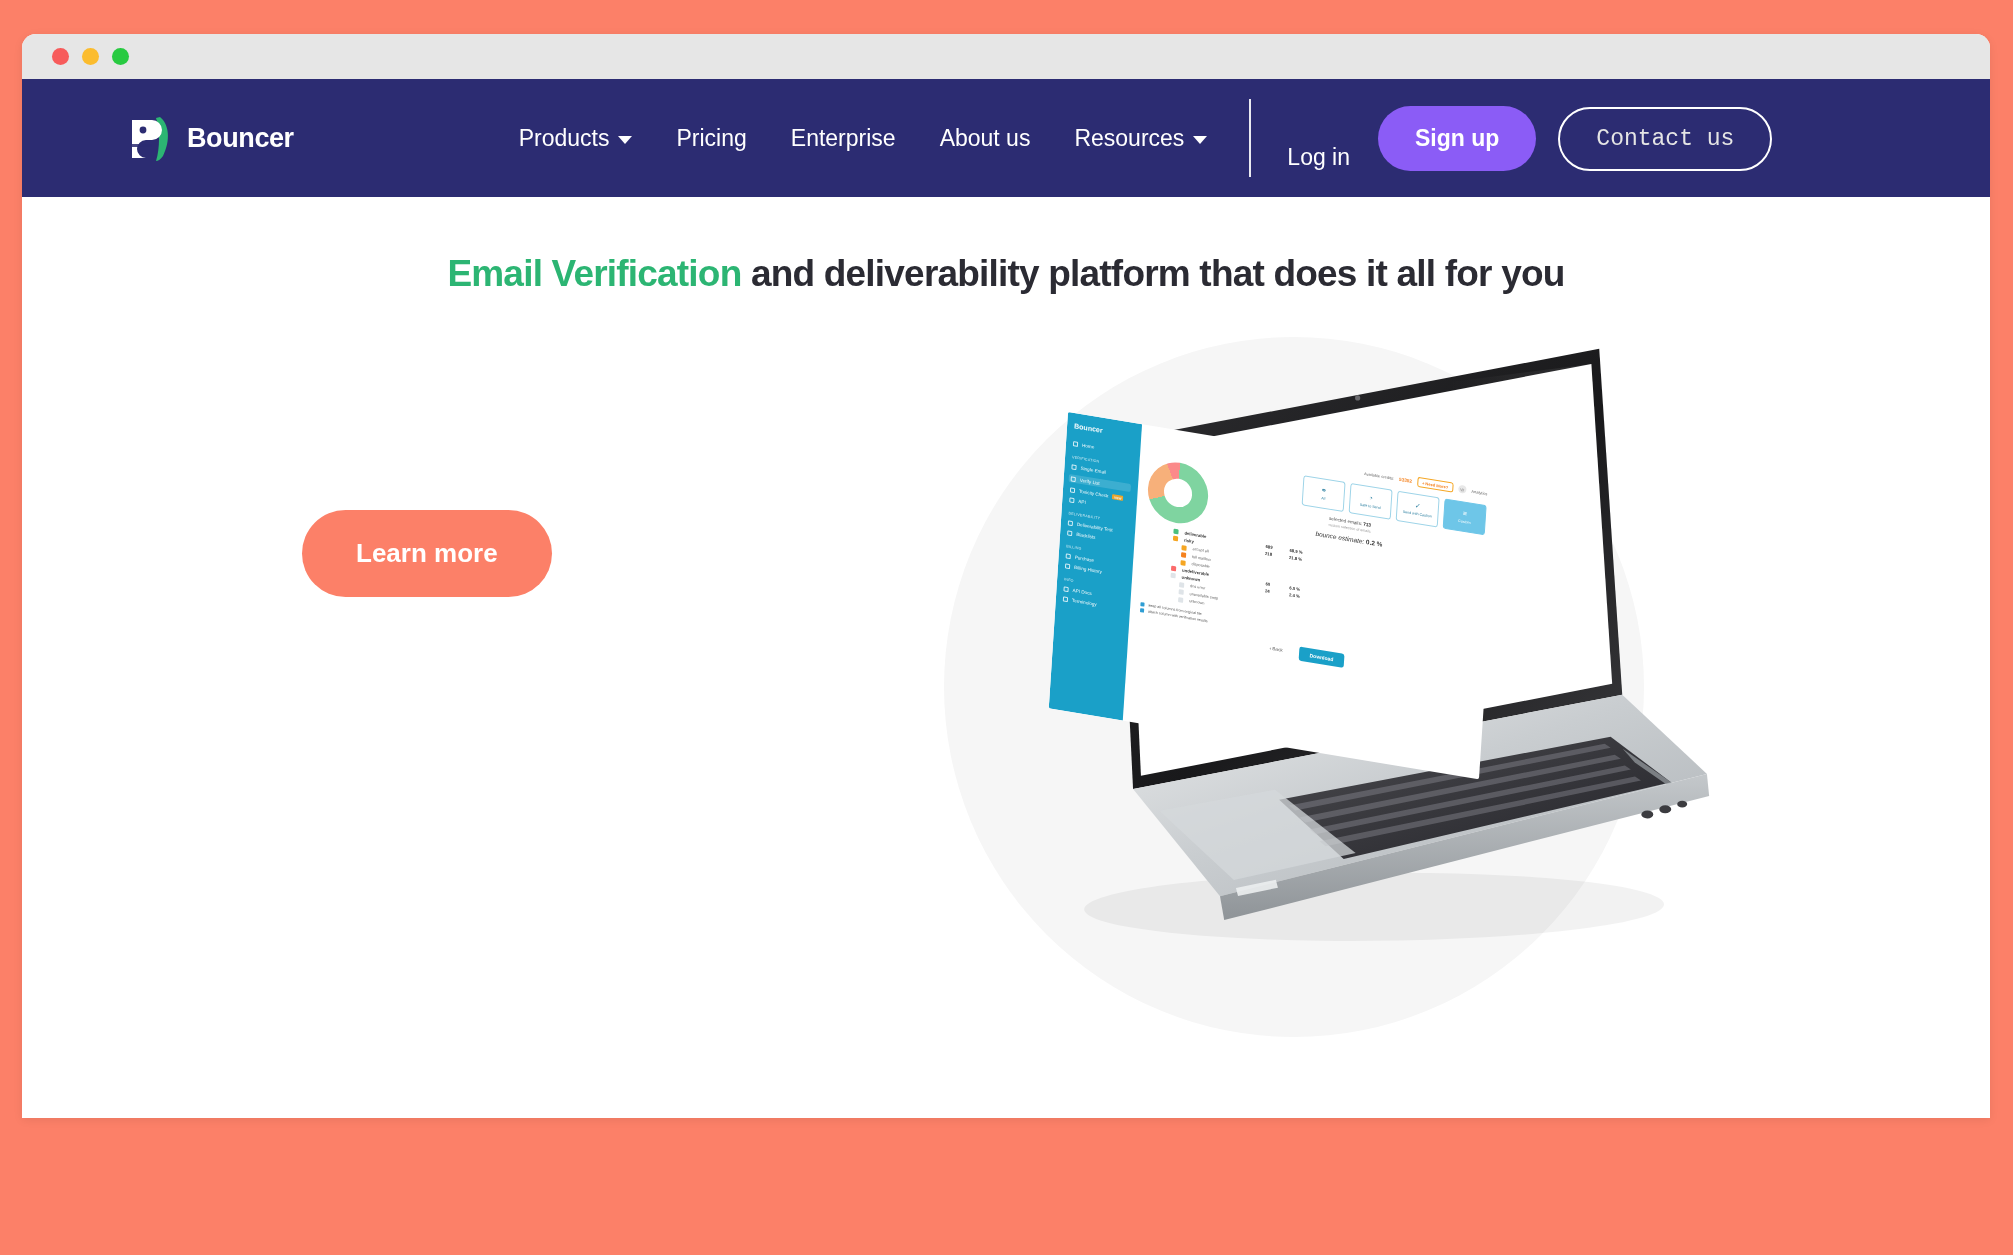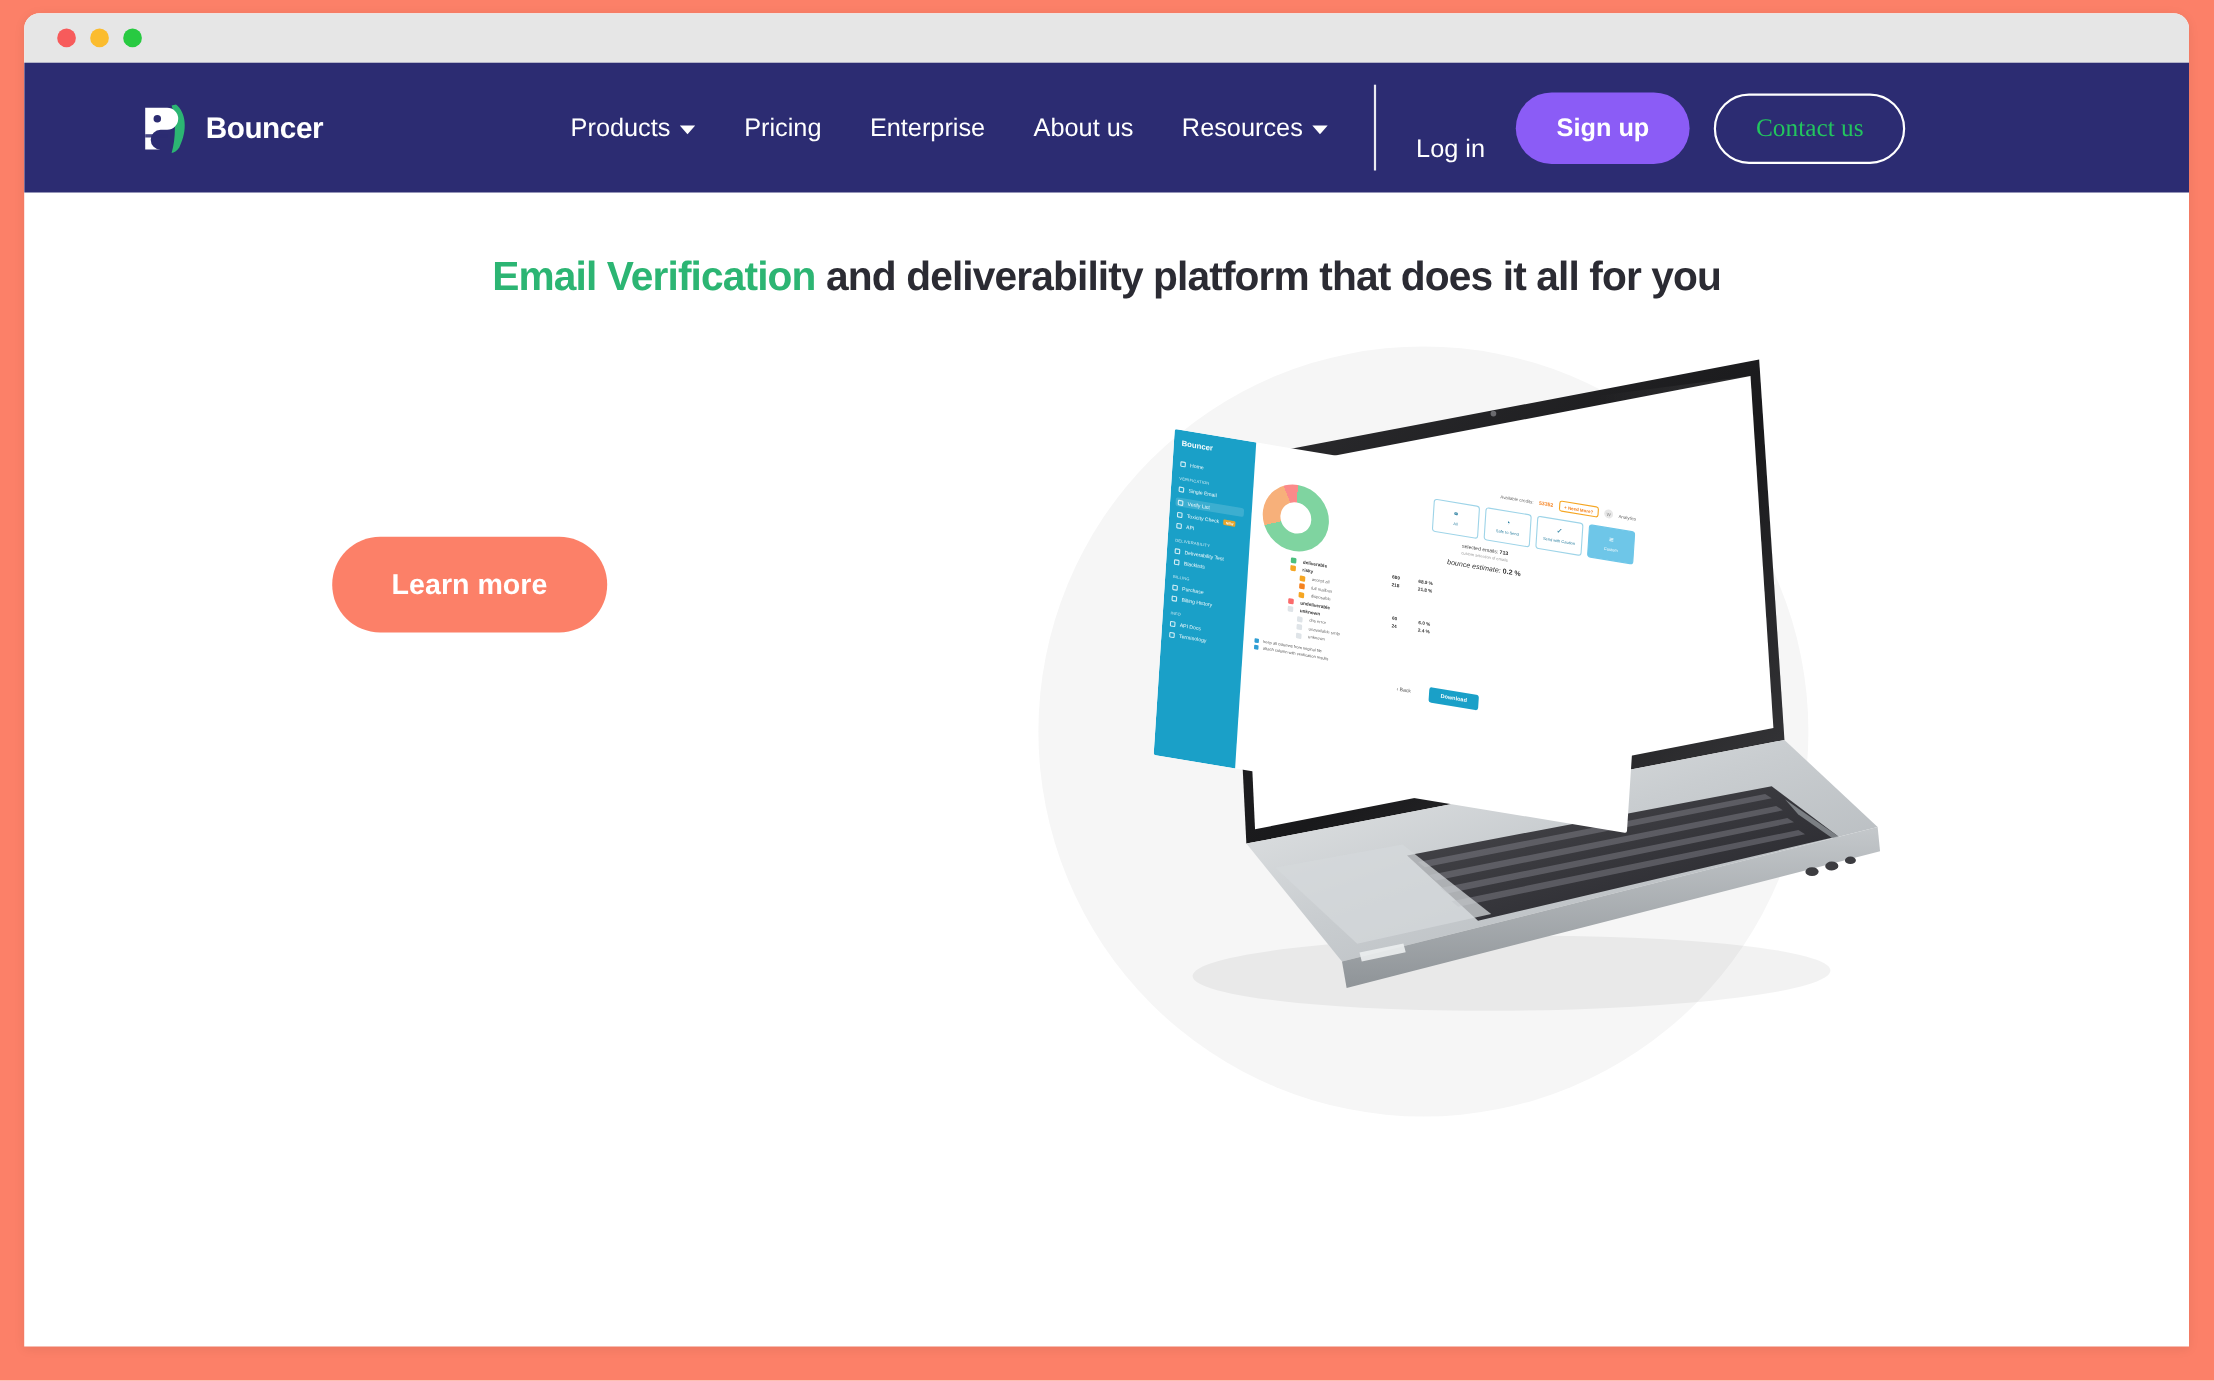--- a/index.html
+++ b/index.html
@@ -6,22 +6,22 @@
   html, body {
     width: 2013px; height: 1255px;
     overflow: hidden;
     font-family: "Liberation Sans", sans-serif;
   }
   body { background: #fc8068; }
 
   
   #browser-window {
     position: absolute;
-    left: 22px; top: 12px;
-    width: 1968px; height: 1212px;
+    left: 22px; top: 34px;
+    width: 1968px; height: 1084px;
     background: #ffffff;
     border-radius: 14px 14px 0 0;
     overflow: hidden;
     box-shadow: 0 2px 10px rgba(0,0,0,0.08);
   }
   #titlebar {
     height: 45px; background: #e6e6e6;
     display: flex; align-items: center; padding-left: 30px; gap: 13px;
   }
   .dot { width: 17px; height: 17px; border-radius: 50%; }
@@ -67,24 +67,24 @@
     padding: 0 6px;
   }
   #signup-button {
     background: #8b5cf6; color: #ffffff;
     font-size: 23px; font-weight: bold;
     border: none; border-radius: 40px;
     padding: 19px 37px; cursor: pointer;
     font-family: inherit;
   }
   #contact-button {
-    background: transparent; color: #22c55e;
+    background: transparent; color: #e5e5e5;
     font-size: 23px; border: 2.5px solid #ffffff;
     border-radius: 40px; padding: 17px 36px; cursor: pointer;
-    font-family: Liberation Serif, serif;
+    font-family: Liberation Mono, monospace;
   }
 
   
   #hero {
     padding-top: 55px; text-align: center;
   }
   #hero-headline {
     font-size: 37px; font-weight: bold; line-height: 1.17;
     color: #2b2b33; letter-spacing: -0.8px;
     max-width: 1130px; margin: 0 auto;

